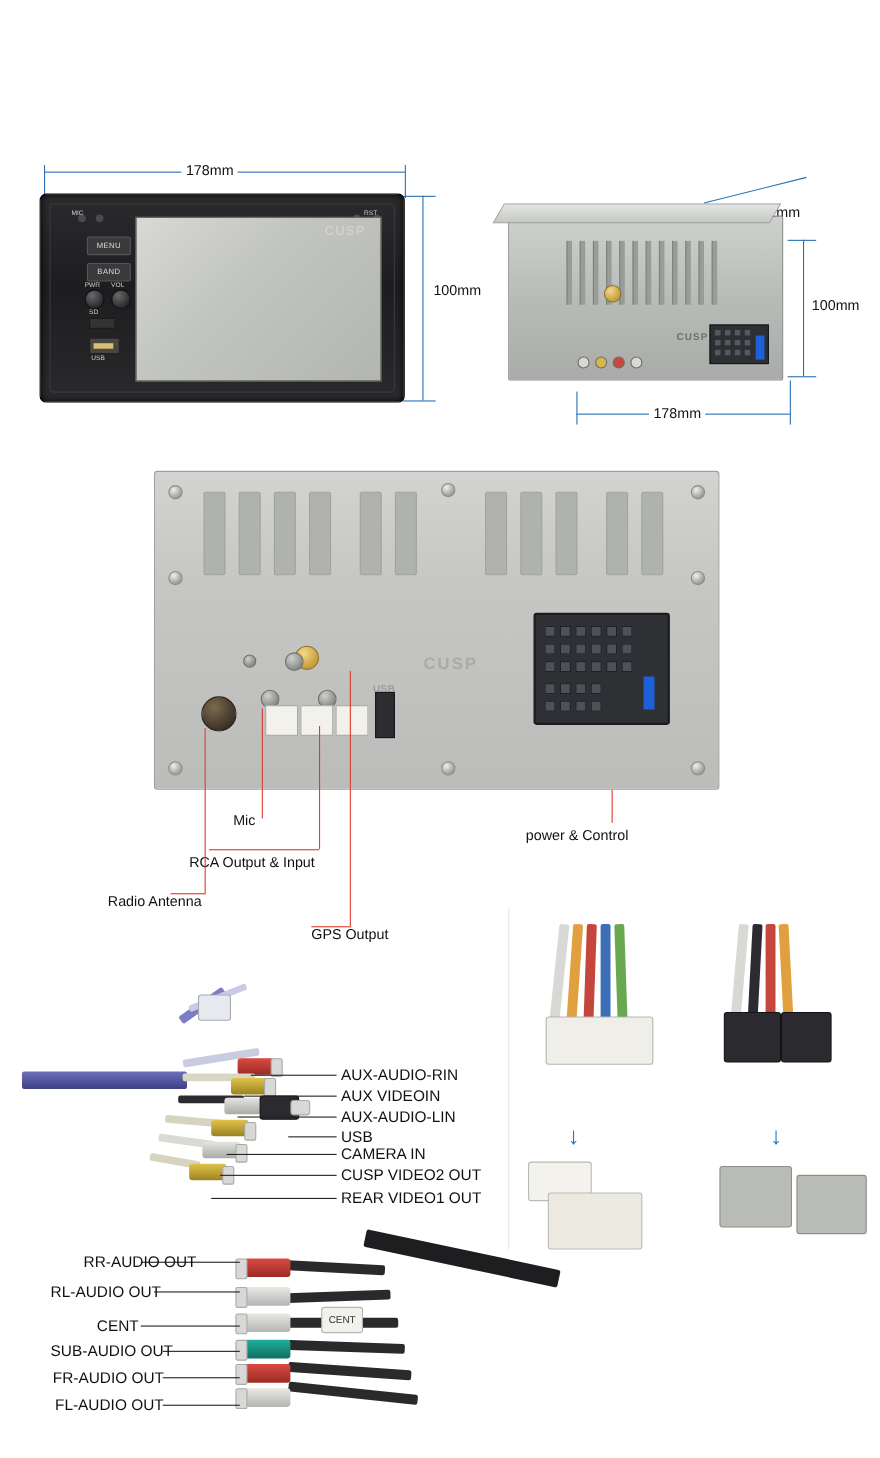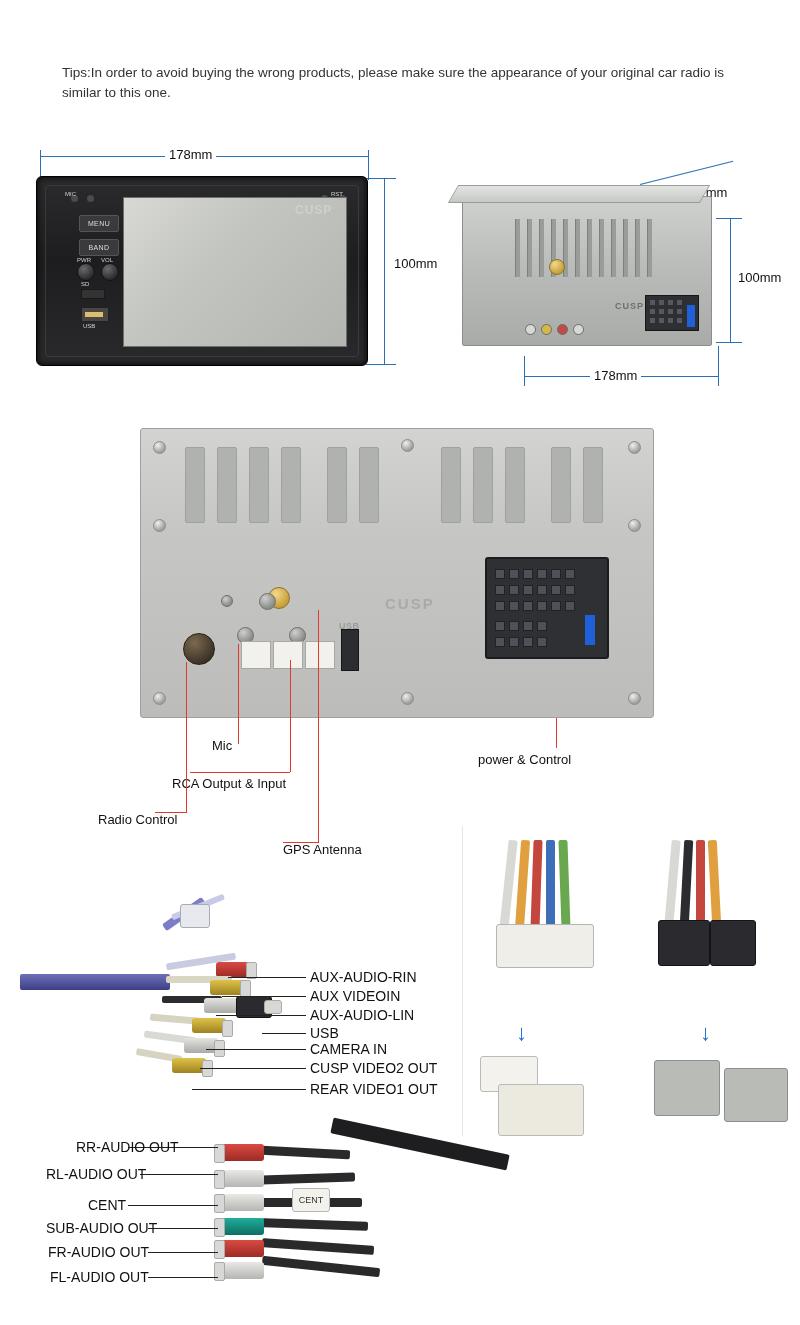--- a/index.html
+++ b/index.html
@@ -382,21 +382,20 @@
     position: absolute;
     width: 1px;
     background: #e6e6e6;
   }
 </style>
 </head>
 <body>
 
 <div class="page">
 
-  <div class="tips">Tips:In order to avoid buying the wrong products, please make sure the appearance of your original car radio is similar to this one.</div>
 
   <div class="dimline-h" style="left:40px; top:156px; width:328px;"></div>
   <div class="tick-v" style="left:40px; top:150px; height:30px;"></div>
   <div class="tick-v" style="left:368px; top:150px; height:30px;"></div>
   <div class="dim-label" style="left:165px; top:147px;">178mm</div>
 
   <div class="dimline-v" style="left:384px; top:178px; height:186px;"></div>
   <div class="tick-h" style="left:366px; top:178px; width:30px;"></div>
   <div class="tick-h" style="left:366px; top:364px; width:30px;"></div>
   <div class="dim-label" style="left:390px; top:256px;">100mm</div>
@@ -552,25 +551,25 @@
 
   <div class="callout" style="left:238px; top:644px; width:1px; height:100px;"></div>
   <div class="callout-label" style="left:212px; top:738px;">Mic</div>
 
   <div class="callout" style="left:290px; top:660px; width:1px; height:112px;"></div>
   <div class="callout" style="left:190px; top:772px; width:100px; height:1px;"></div>
   <div class="callout-label" style="left:172px; top:776px;">RCA Output &amp; Input</div>
 
   <div class="callout" style="left:186px; top:662px; width:1px; height:150px;"></div>
   <div class="callout" style="left:155px; top:812px; width:32px; height:1px;"></div>
-  <div class="callout-label" style="left:98px; top:812px;">Radio Control</div>
+  <div class="callout-label" style="left:98px; top:812px;">Radio Antenna</div>
 
   <div class="callout" style="left:318px; top:610px; width:1px; height:232px;"></div>
   <div class="callout" style="left:283px; top:842px; width:36px; height:1px;"></div>
-  <div class="callout-label" style="left:283px; top:842px;">GPS Antenna</div>
+  <div class="callout-label" style="left:283px; top:842px;">GPS Output</div>
 
   <div class="callout" style="left:556px; top:718px; width:1px; height:30px;"></div>
   <div class="callout-label" style="left:478px; top:752px;">power &amp; Control</div>
 
   <div class="harness-photo" style="left:20px; top:900px; width:300px; height:180px;">
 
     <div class="wire" style="position:absolute; left:0px; top:74px; width:150px; height:16px; background:linear-gradient(180deg,#6d6fb8,#3d3f86);"></div>
     <div class="wire" style="position:absolute; left:140px; top:10px; width:48px; height:8px; background:#7b7ec6; transform:rotate(-35deg);"></div>
     <div class="wire" style="position:absolute; left:150px; top:4px; width:56px; height:6px; background:#c9cbe6; transform:rotate(-22deg);"></div>
     <div class="conn-body" style="position:absolute; left:160px; top:4px; width:28px; height:22px; background:#e8e9ee; border:1px solid #a8aab4;"></div>

